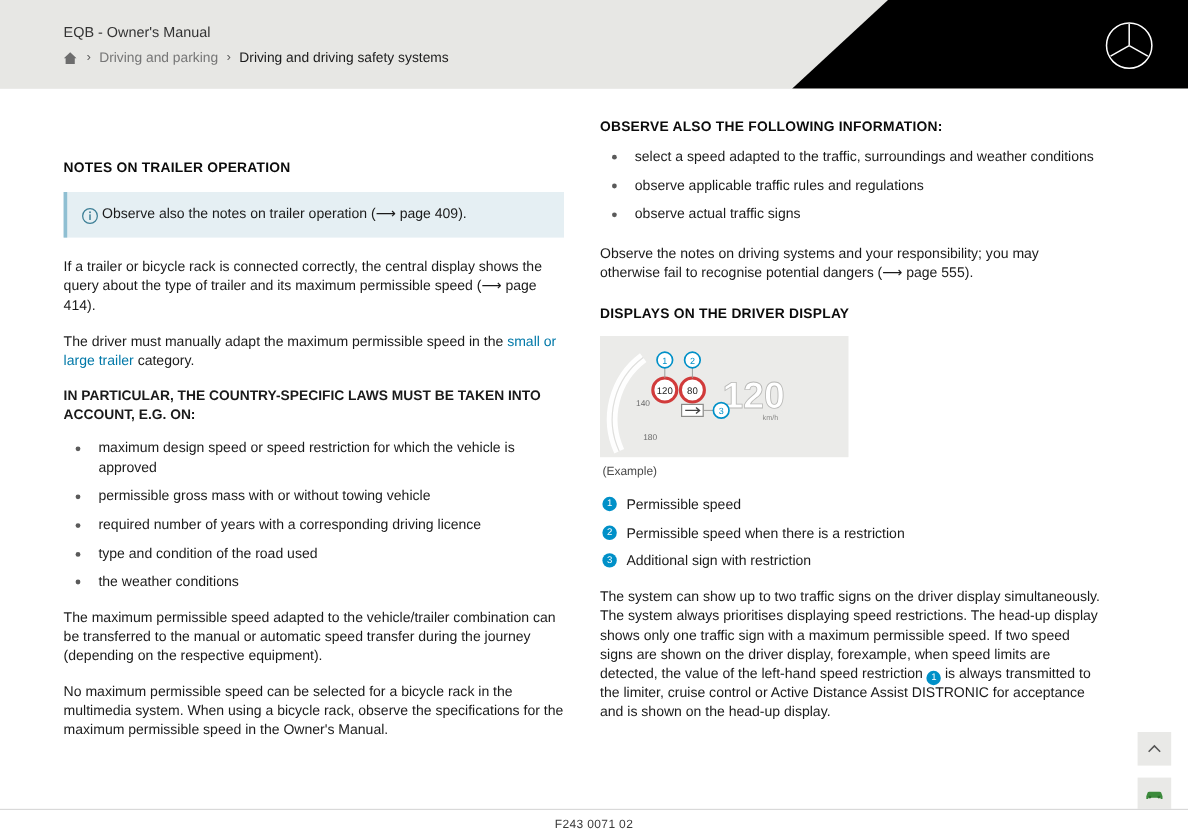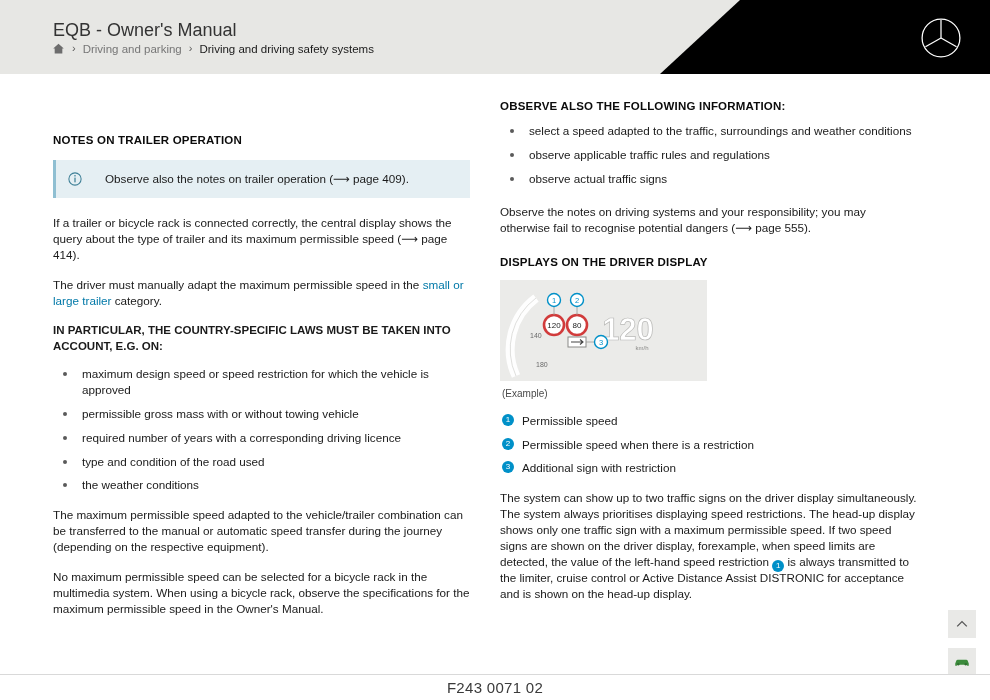--- a/index.html
+++ b/index.html
@@ -34,21 +34,21 @@
     position: absolute;
     top: 17px;
     right: 28px;
     width: 42px;
     height: 42px;
   }
   .manual-title {
     position: absolute;
     left: 53px;
     top: 20px;
-    font-size: 18px;
+    font-size: 12px;
     color: #333333;
   }
   .breadcrumb {
     position: absolute;
     left: 52px;
     top: 42px;
     display: flex;
     align-items: center;
     gap: 7px;
     font-size: 11.5px;
@@ -101,23 +101,23 @@
     line-height: 1.37;
     margin: 0 0 12px 0;
   }
   a.inline-link { color: #0078a8; text-decoration: none; }
 
   .notebox {
     background: #e5eff3;
     border-left: 3px solid #8fbfd2;
     padding: 11px 16px 11px 12px;
     display: flex;
-    gap: 23px;
+    gap: 3px;
     margin: 0 0 17px 0;
-    align-items: center;
+    align-items: flex-end;
   }
   .notebox .info-icon {
     flex: 0 0 auto;
     width: 14px; height: 14px;
     margin-top: 1px;
   }
   .notebox .note-text {
     font-size: 11.7px;
     line-height: 1.35;
     color: #1a1a1a;
@@ -224,21 +224,21 @@
     position: absolute;
     left: 0; right: 0; bottom: 0;
     height: 26px;
     border-top: 1px solid #d9d9d9;
     display: flex;
     align-items: center;
     justify-content: center;
     background: #ffffff;
   }
   .footer-text {
-    font-size: 15px;
+    font-size: 10px;
     color: #3a3a3a;
     letter-spacing: 0.3px;
   }
 </style>
 </head>
 <body>
 
 <div class="header">
   <div class="header-black"></div>
 

